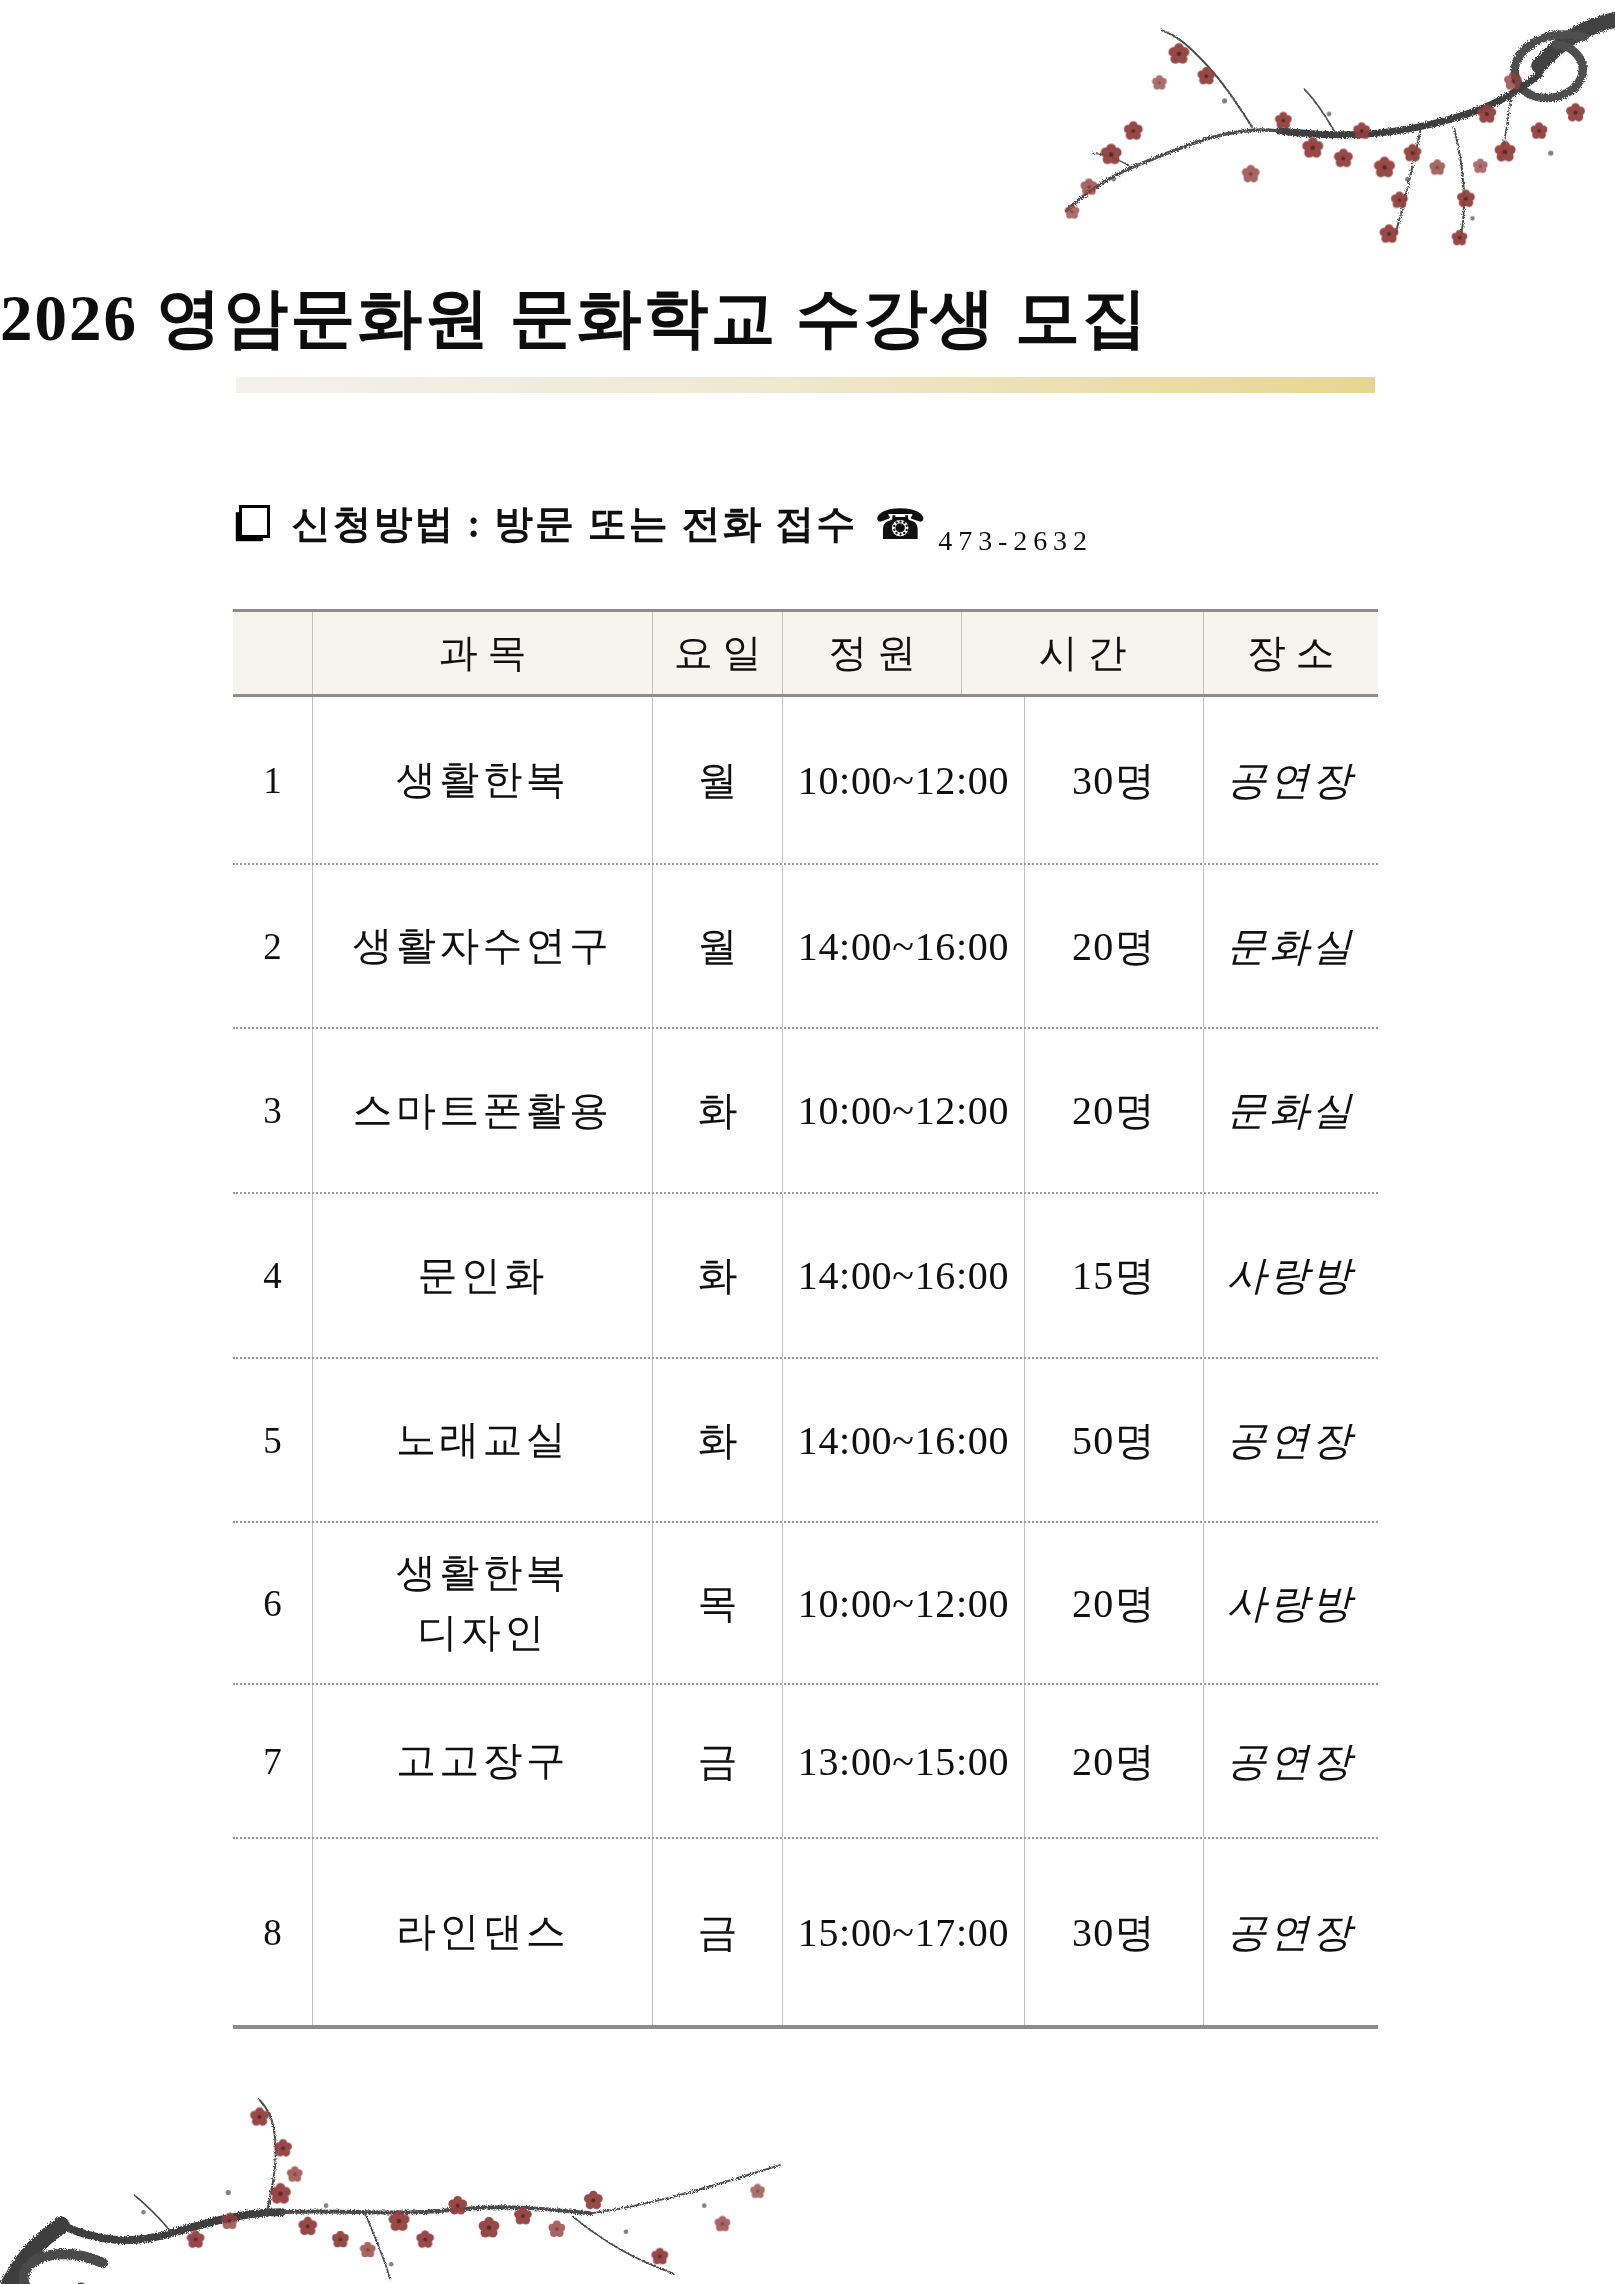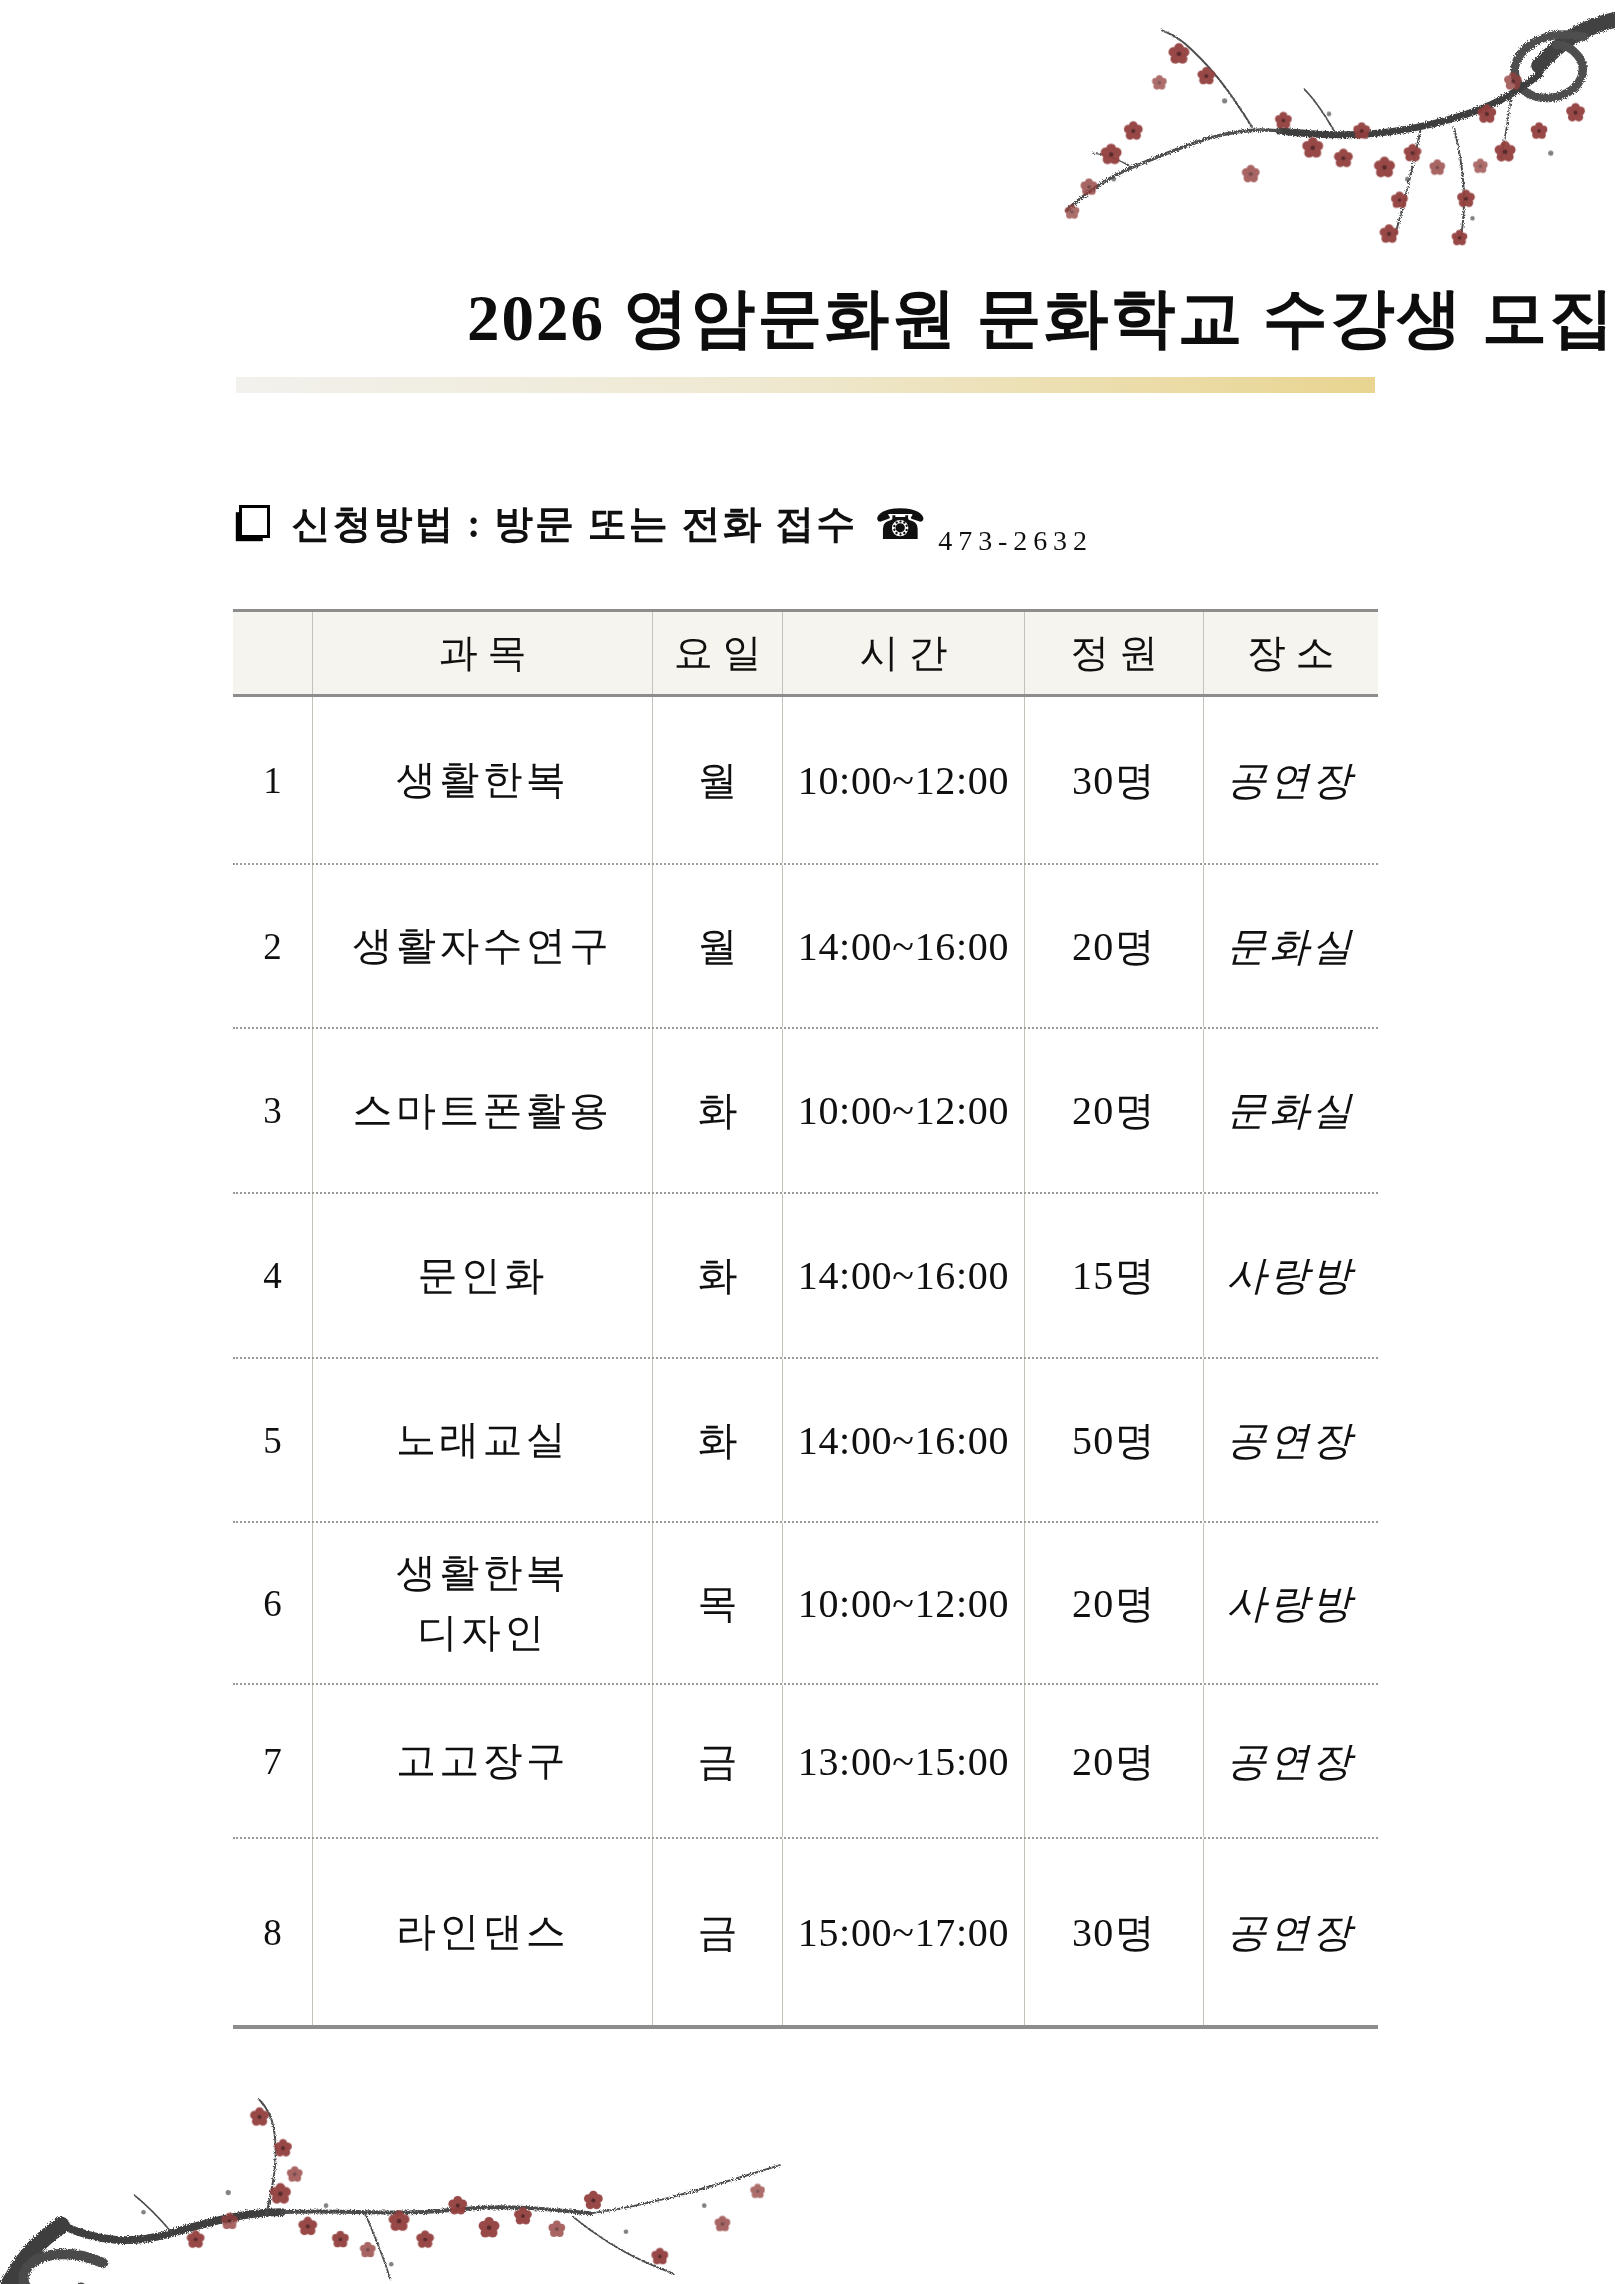--- a/index.html
+++ b/index.html
@@ -13,23 +13,23 @@
   }
   
   .decor{position:absolute;}
   .decor-tr{top:2.6px;right:0;width:561px;height:261px;}
   .decor-bl{left:0;bottom:0;width:815px;height:196px;}
   .bloom-petal{fill:#93403e;}
   .bloom-center{fill:#4f2020;}
   
   .title{
     position:absolute;top:284px;left:0;right:0;
-    text-align:right;
+    text-align:left;
     font-size:65px;font-weight:700;letter-spacing:2px;
-    line-height:1.05;color:#0d0d0d;white-space:nowrap;padding-left:40px;
+    line-height:1.05;color:#0d0d0d;white-space:nowrap;
   }
   .title-bar{
     position:absolute;left:236px;top:377px;width:1139px;height:16.3px;
     background:linear-gradient(to right,#f2f1ed 0%,#efe9d2 45%,#e9d591 100%);
   }
   
   .apply-line{
     position:absolute;left:236px;top:494px;height:60px;
     display:flex;align-items:center;
     font-size:39px;white-space:nowrap;
@@ -164,22 +164,22 @@
     <span class="apply-text">신청방법 : 방문 또는 전화 접수</span>
     <span class="phone-icon">☎</span>
     <span class="phone-number">473-2632</span>
   </div>
 
   <div class="table">
     <div class="trow thead">
       <div class="cell c0"></div>
       <div class="cell c1">과 목</div>
       <div class="cell c2">요 일</div>
+      <div class="cell c4">정 원</div>
       <div class="cell c3">시 간</div>
-      <div class="cell c4">정 원</div>
       <div class="cell c5">장 소</div>
     </div>
     <div class="tbody">
       <div class="trow r1">
         <div class="cell c0 cell-no">1</div>
         <div class="cell c1 cell-subject">생활한복</div>
         <div class="cell c2 cell-day">월</div>
         <div class="cell c3 cell-time">10:00~12:00</div>
         <div class="cell c4 cell-capacity">30명</div>
         <div class="cell c5 cell-place">공연장</div>

